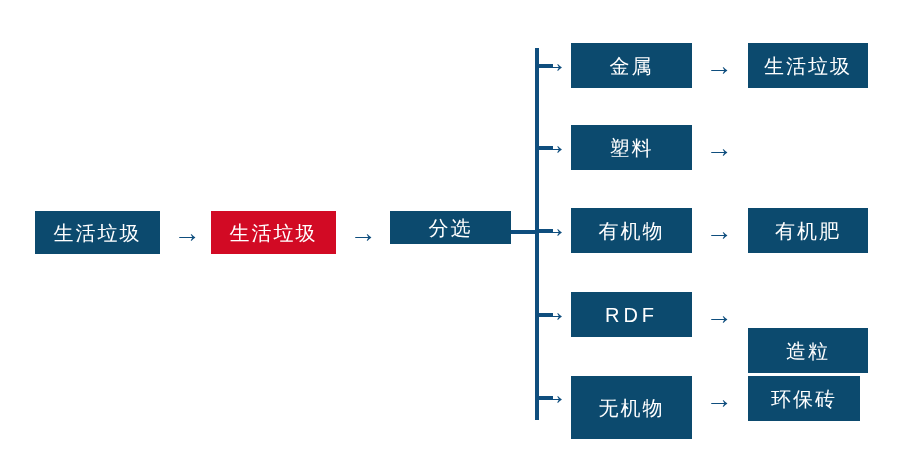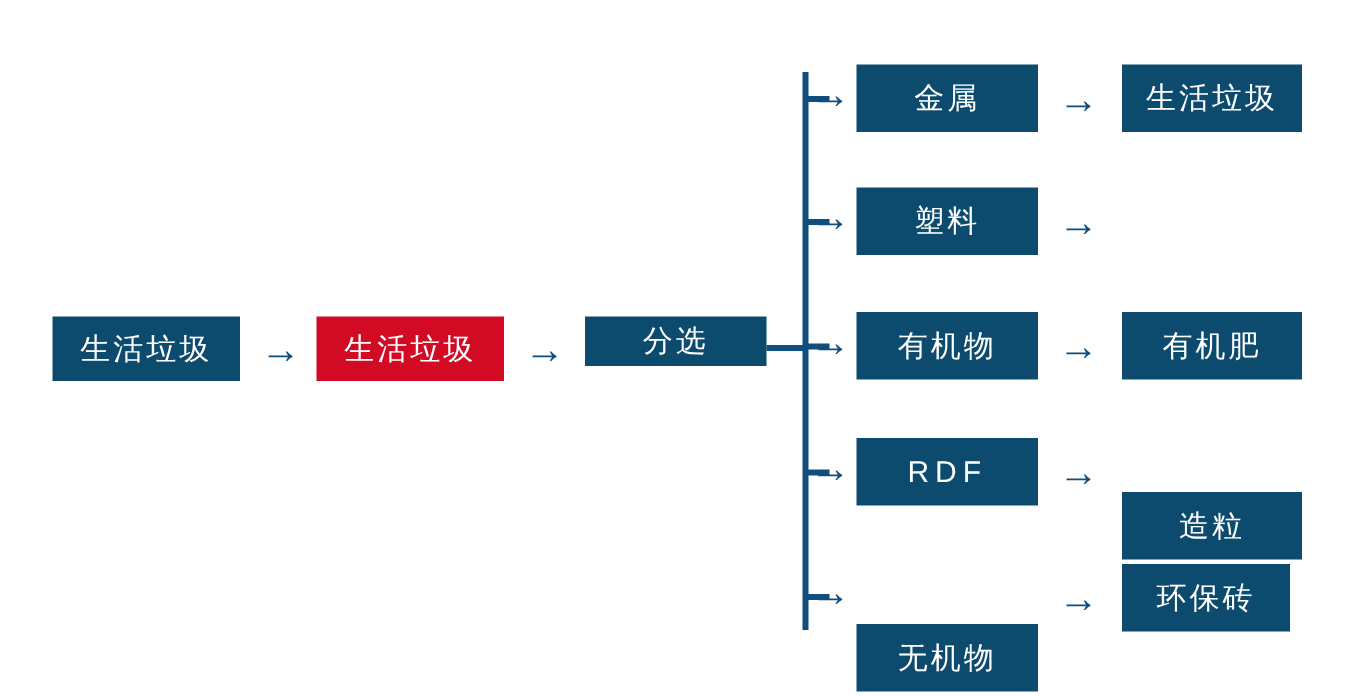--- a/index.html
+++ b/index.html
@@ -114,17 +114,17 @@
   <div class="node" style="left:748px; top:208px; width:120px; height:45px;">有机肥</div>
 
   <div class="stub" style="left:537px; top:313px; width:16px;"></div>
   <div class="branch-arrow" style="left:540px; top:299px;">→</div>
   <div class="node latin" style="left:571px; top:292px; width:121px; height:45px;">RDF</div>
   <div class="arrow" style="left:700px; top:298px; width:38px; height:34px;">→</div>
   <div class="node" style="left:748px; top:292px; width:120px; height:45px;margin-top:36px;">造粒</div>
 
   <div class="stub" style="left:537px; top:396px; width:16px;"></div>
   <div class="branch-arrow" style="left:540px; top:382px;">→</div>
-  <div class="node" style="left:571px; top:376px; width:121px; height:45px;margin-top:40px;">无机物</div>
+  <div class="node" style="left:571px; top:376px; width:121px; height:63px;">无机物</div>
   <div class="arrow" style="left:700px; top:382px; width:38px; height:34px;">→</div>
   <div class="node" style="left:748px; top:376px; width:112px; height:45px;">环保砖</div>
 
 </div>
 
 </body></html>

